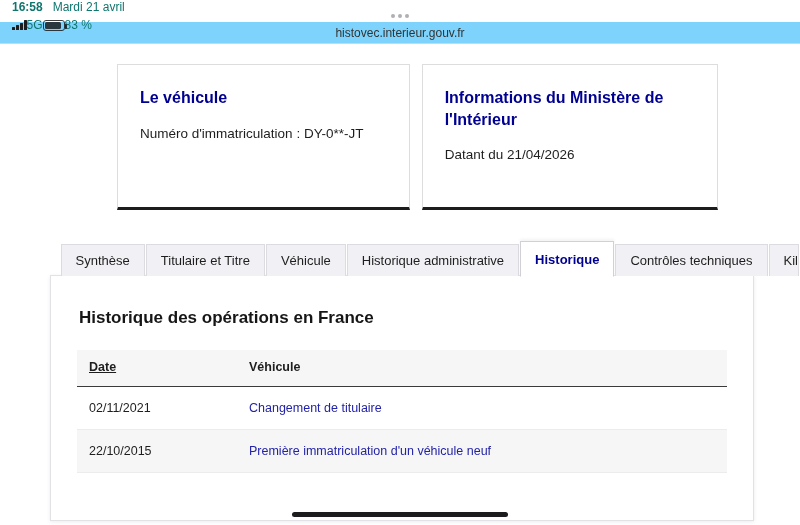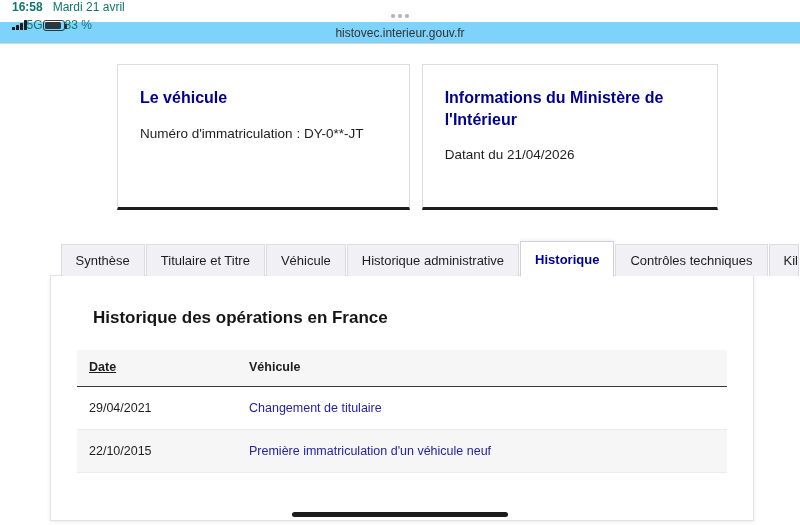--- a/index.html
+++ b/index.html
@@ -131,21 +131,21 @@
     box-shadow: 0 1px 4px rgba(0,0,0,.08);
     padding: 28px 26px 34px 26px;
     height: 246px;
     position: relative;
     top: -1px;
   }
   .panel h3 {
     font-size: 17px;
     font-weight: 700;
     color: #161616;
-    margin: 4px 0 22px 16px;
+    margin: 4px 0 22px 2px;
   }
   table { width: 100%; border-collapse: collapse; }
   thead th {
     text-align: left;
     font-size: 12.5px;
     font-weight: 700;
     color: #1e1e1e;
     padding: 10px 12px 12px 12px;
     border-bottom: 1px solid #3a3a3a;
     background: #f6f6f6;
@@ -233,21 +233,21 @@
       <h3>Historique des opérations en France</h3>
       <table>
         <thead>
           <tr>
             <th class="col-date">Date</th>
             <th>Véhicule</th>
           </tr>
         </thead>
         <tbody>
           <tr>
-            <td>29/04/2021</td>
+            <td>02/11/2021</td>
             <td>
               <a href="#">Changement de titulaire</a>
             </td>
           </tr>
           <tr class="alt">
             <td>22/10/2015</td>
             <td>
               <a href="#">Première immatriculation d'un véhicule neuf</a>
             </td>
           </tr>

